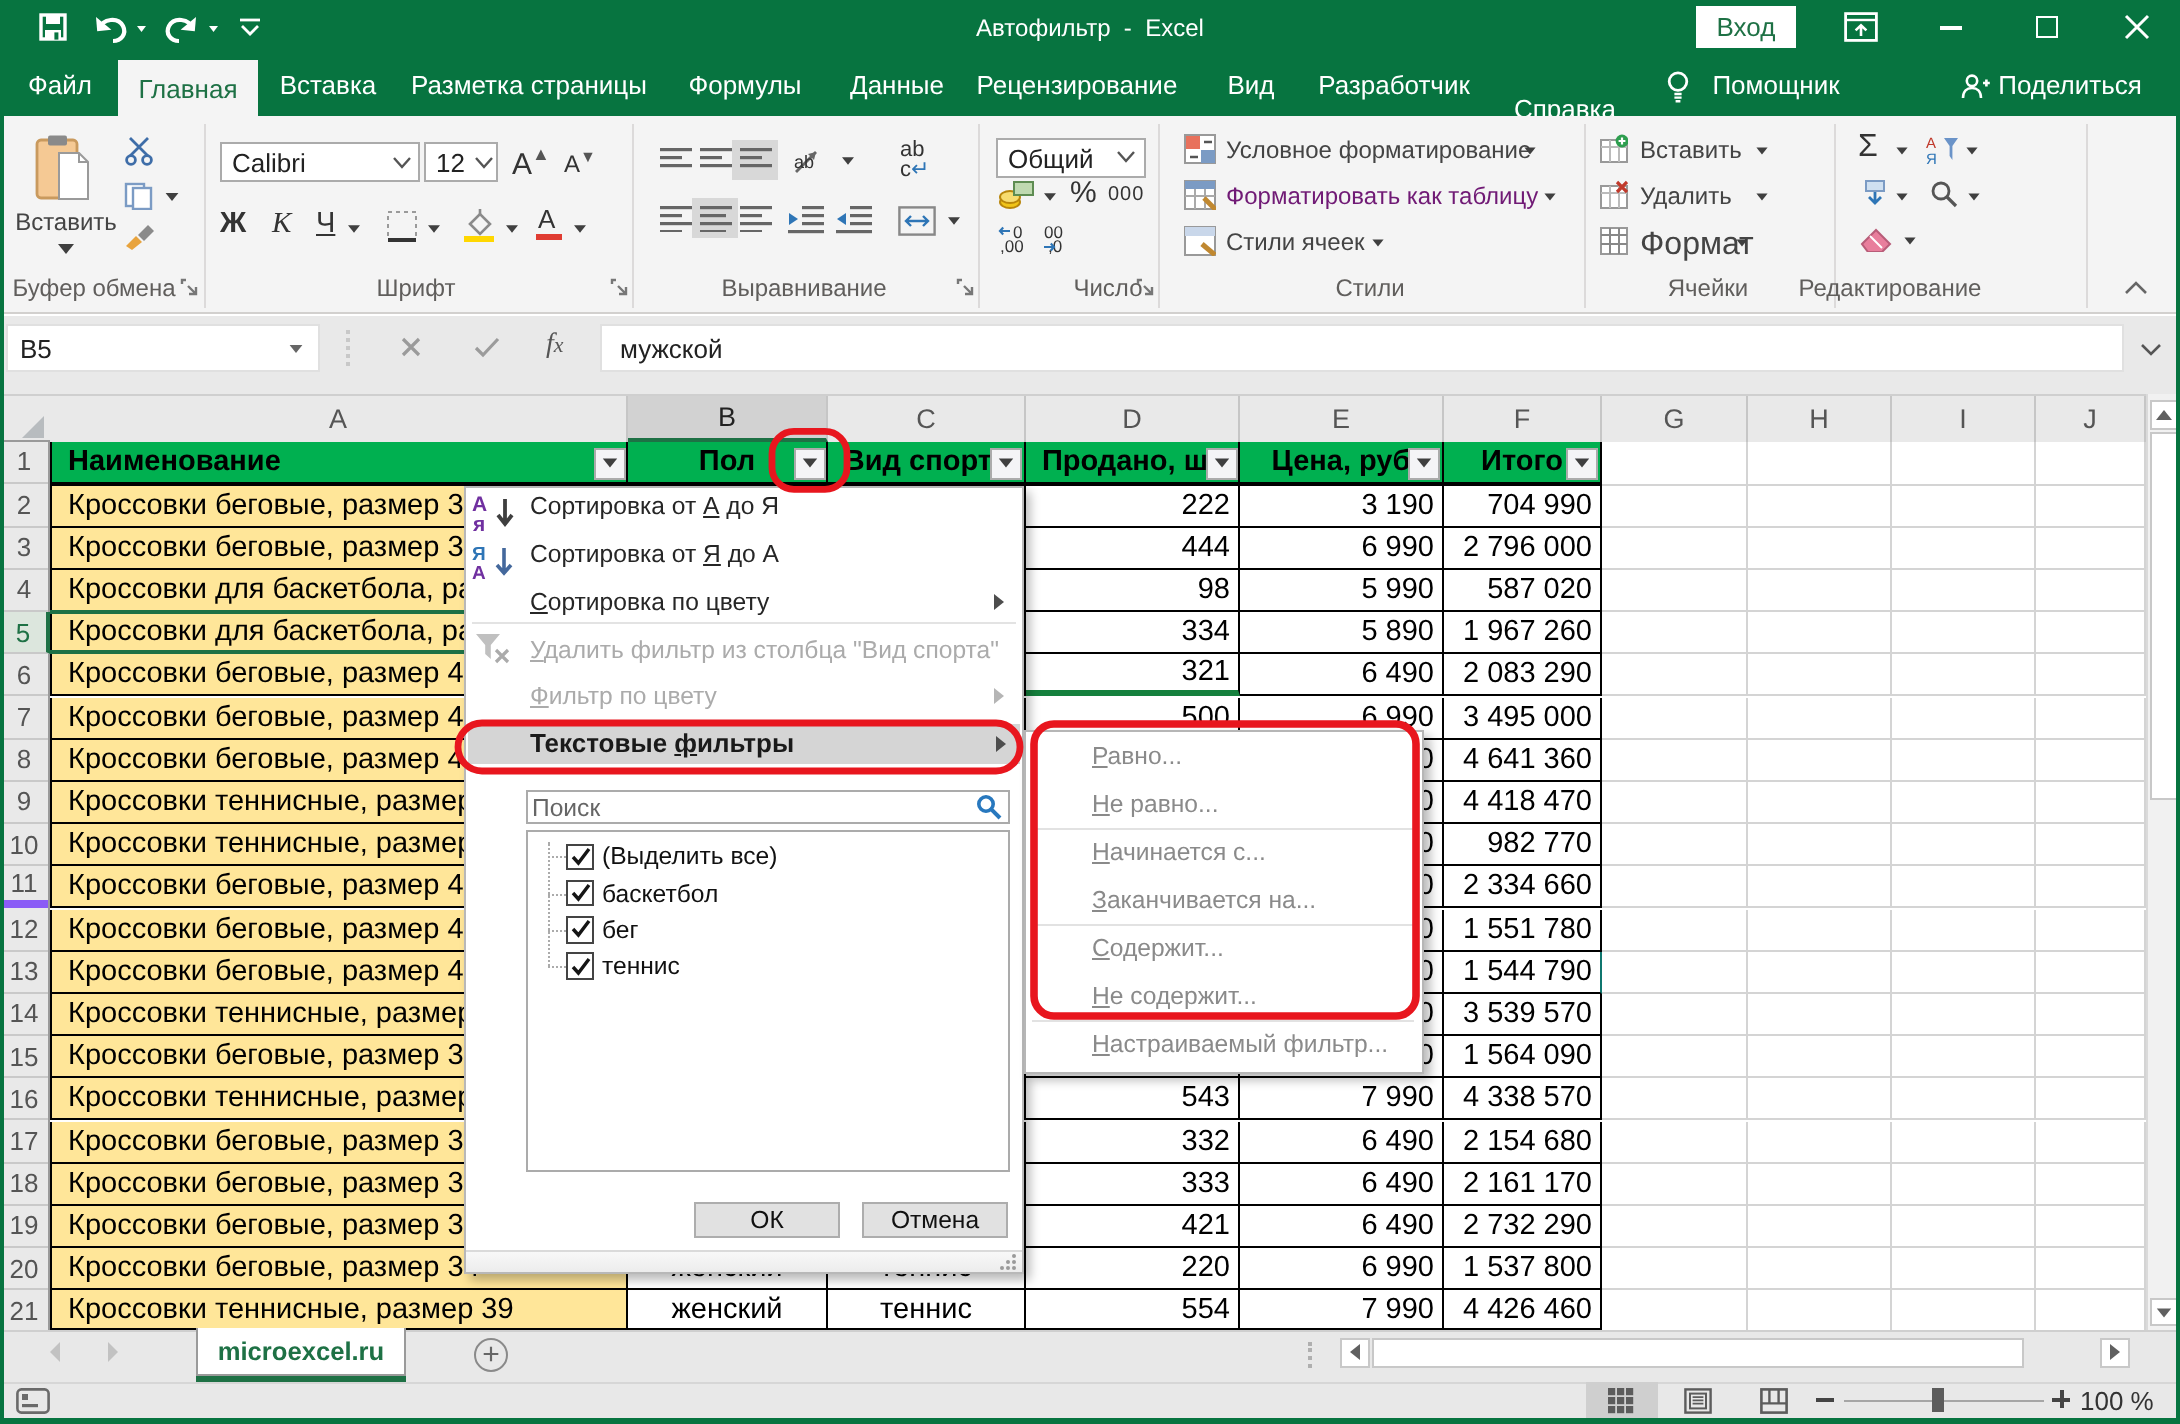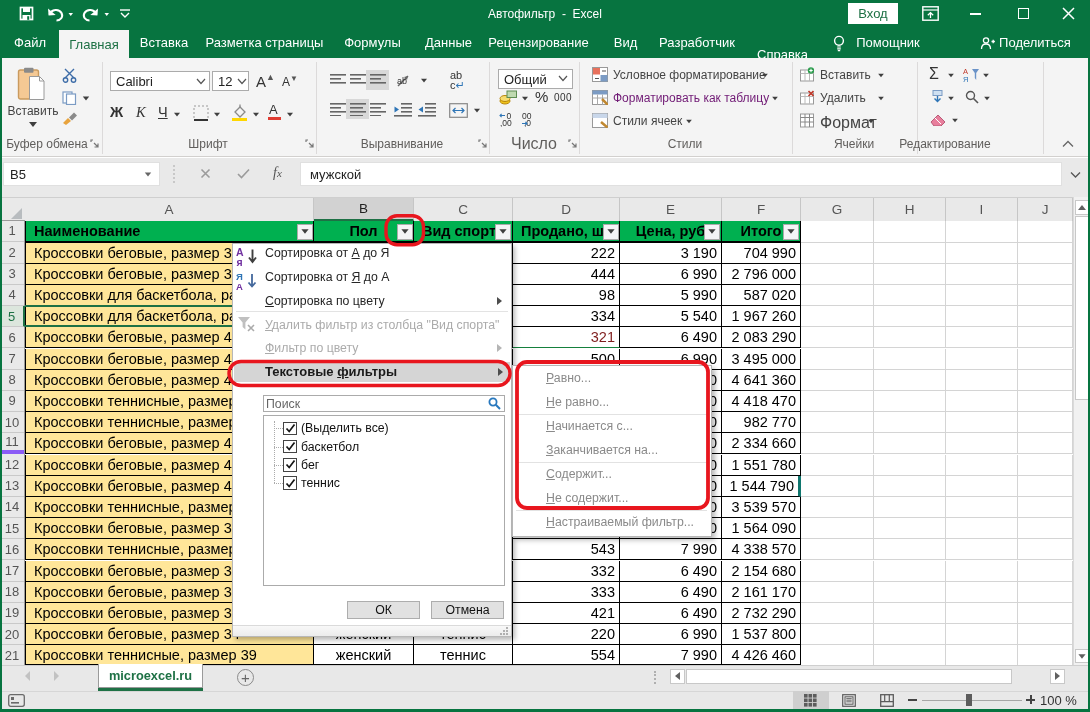--- a/index.html
+++ b/index.html
@@ -70,21 +70,21 @@
 <div class="ab" style="left:101.5px;top:62px;width:1px;height:92px;background:#DCDADA"></div>
 <div class="ab" style="left:316px;top:62px;width:1px;height:92px;background:#DCDADA"></div>
 <div class="ab" style="left:489px;top:62px;width:1px;height:92px;background:#DCDADA"></div>
 <div class="ab" style="left:579px;top:62px;width:1px;height:92px;background:#DCDADA"></div>
 <div class="ab" style="left:792px;top:62px;width:1px;height:92px;background:#DCDADA"></div>
 <div class="ab" style="left:917px;top:62px;width:1px;height:92px;background:#DCDADA"></div>
 <div class="ab" style="left:1043px;top:62px;width:1px;height:92px;background:#DCDADA"></div>
 <div class="ab ctr" style="left:-23px;top:137px;width:140px;height:14px;font-size:12px;color:#605E5C">Буфер обмена</div>
 <div class="ab ctr" style="left:138px;top:137px;width:140px;height:14px;font-size:12px;color:#605E5C">Шрифт</div>
 <div class="ab ctr" style="left:332px;top:137px;width:140px;height:14px;font-size:12px;color:#605E5C">Выравнивание</div>
-<div class="ab ctr" style="left:464px;top:137px;width:140px;height:14px;font-size:16px;color:#605E5C">Число</div>
+<div class="ab ctr" style="left:484px;top:137px;width:140px;height:14px;font-size:12px;color:#605E5C">Число</div>
 <div class="ab ctr" style="left:615px;top:137px;width:140px;height:14px;font-size:12px;color:#605E5C">Стили</div>
 <div class="ab ctr" style="left:784px;top:137px;width:140px;height:14px;font-size:12px;color:#605E5C">Ячейки</div>
 <div class="ab ctr" style="left:875px;top:137px;width:140px;height:14px;font-size:12px;color:#605E5C">Редактирование</div>
 <svg class="ab" style="left:90px;top:139px" width="10" height="10" viewBox="0 0 10 10">
     <path d="M1 3V1h2M6 1h0" stroke="#777" stroke-width="1.2" fill="none"></path>
     <path d="M4 4 L8 8 M8 4.5V8H4.5" stroke="#777" stroke-width="1.2" fill="none"></path>
   </svg>
 <svg class="ab" style="left:305px;top:139px" width="10" height="10" viewBox="0 0 10 10">
     <path d="M1 3V1h2M6 1h0" stroke="#777" stroke-width="1.2" fill="none"></path>
     <path d="M4 4 L8 8 M8 4.5V8H4.5" stroke="#777" stroke-width="1.2" fill="none"></path>
@@ -387,26 +387,26 @@
 <div class="ab fx" style="left:25px;top:284.9px;width:289px;height:21.2px;background:#FFE699;border-left:1px solid #000;border-right:1px solid #000;border-bottom:1px solid #000;font-size:14.5px;color:#000;padding-left:8px;overflow:hidden;white-space:nowrap">Кроссовки для баскетбола, размер 40</div>
 <div class="ab ctr" style="left:314px;top:284.9px;width:100px;height:21.2px;background:#fff;border-right:1px solid #000;border-bottom:1px solid #000;font-size:14.5px;color:#000"></div>
 <div class="ab ctr" style="left:414px;top:284.9px;width:99px;height:21.2px;background:#fff;border-right:1px solid #000;border-bottom:1px solid #000;font-size:14.5px;color:#000"></div>
 <div class="ab fx" style="left:513px;top:284.9px;width:107px;height:21.2px;background:#fff;border-right:1px solid #000;border-bottom:1px solid #000;justify-content:flex-end;padding-right:4px;font-size:14.5px;color:#000">98</div>
 <div class="ab fx" style="left:620px;top:284.9px;width:102px;height:21.2px;background:#fff;border-right:1px solid #000;border-bottom:1px solid #000;justify-content:flex-end;padding-right:4px;font-size:14.5px;color:#000">5 990</div>
 <div class="ab fx" style="left:722px;top:284.9px;width:79px;height:21.2px;background:#fff;border-right:1px solid #000;border-bottom:1px solid #000;justify-content:flex-end;padding-right:4px;font-size:14.5px;color:#000">587 020</div>
 <div class="ab fx" style="left:25px;top:306.1px;width:289px;height:21.2px;background:#FFE699;border-left:1px solid #000;border-right:1px solid #000;border-bottom:1px solid #000;font-size:14.5px;color:#000;padding-left:8px;overflow:hidden;white-space:nowrap">Кроссовки для баскетбола, размер 41</div>
 <div class="ab ctr" style="left:314px;top:306.1px;width:100px;height:21.2px;background:#fff;border-right:1px solid #000;border-bottom:1px solid #000;font-size:14.5px;color:#000"></div>
 <div class="ab ctr" style="left:414px;top:306.1px;width:99px;height:21.2px;background:#fff;border-right:1px solid #000;border-bottom:1px solid #000;font-size:14.5px;color:#000"></div>
 <div class="ab fx" style="left:513px;top:306.1px;width:107px;height:21.2px;background:#fff;border-right:1px solid #000;border-bottom:1px solid #000;justify-content:flex-end;padding-right:4px;font-size:14.5px;color:#000">334</div>
-<div class="ab fx" style="left:620px;top:306.1px;width:102px;height:21.2px;background:#fff;border-right:1px solid #000;border-bottom:1px solid #000;justify-content:flex-end;padding-right:4px;font-size:14.5px;color:#000">5 540</div>
+<div class="ab fx" style="left:620px;top:306.1px;width:102px;height:21.2px;background:#fff;border-right:1px solid #000;border-bottom:1px solid #000;justify-content:flex-end;padding-right:4px;font-size:14.5px;color:#000">5 890</div>
 <div class="ab fx" style="left:722px;top:306.1px;width:79px;height:21.2px;background:#fff;border-right:1px solid #000;border-bottom:1px solid #000;justify-content:flex-end;padding-right:4px;font-size:14.5px;color:#000">1 967 260</div>
 <div class="ab fx" style="left:25px;top:327.3px;width:289px;height:21.2px;background:#FFE699;border-left:1px solid #000;border-right:1px solid #000;border-bottom:1px solid #000;font-size:14.5px;color:#000;padding-left:8px;overflow:hidden;white-space:nowrap">Кроссовки беговые, размер 40</div>
 <div class="ab ctr" style="left:314px;top:327.3px;width:100px;height:21.2px;background:#fff;border-right:1px solid #000;border-bottom:1px solid #000;font-size:14.5px;color:#000"></div>
 <div class="ab ctr" style="left:414px;top:327.3px;width:99px;height:21.2px;background:#fff;border-right:1px solid #000;border-bottom:1px solid #000;font-size:14.5px;color:#000"></div>
-<div class="ab fx" style="left:513px;top:327.3px;width:107px;height:21.2px;background:#fff;border-right:1px solid #000;border-bottom:1px solid #15803d;justify-content:flex-end;padding-right:4px;font-size:14.5px;color:#7f1d1d">321</div>
+<div class="ab fx" style="left:513px;top:327.3px;width:107px;height:21.2px;background:#fff;border-right:1px solid #000;border-bottom:3px solid #15803d;justify-content:flex-end;padding-right:4px;font-size:14.5px;color:#000000">321</div>
 <div class="ab fx" style="left:620px;top:327.3px;width:102px;height:21.2px;background:#fff;border-right:1px solid #000;border-bottom:1px solid #000;justify-content:flex-end;padding-right:4px;font-size:14.5px;color:#000">6 490</div>
 <div class="ab fx" style="left:722px;top:327.3px;width:79px;height:21.2px;background:#fff;border-right:1px solid #000;border-bottom:1px solid #000;justify-content:flex-end;padding-right:4px;font-size:14.5px;color:#000">2 083 290</div>
 <div class="ab fx" style="left:25px;top:348.5px;width:289px;height:21.2px;background:#FFE699;border-left:1px solid #000;border-right:1px solid #000;border-bottom:1px solid #000;font-size:14.5px;color:#000;padding-left:8px;overflow:hidden;white-space:nowrap">Кроссовки беговые, размер 41</div>
 <div class="ab ctr" style="left:314px;top:348.5px;width:100px;height:21.2px;background:#fff;border-right:1px solid #000;border-bottom:1px solid #000;font-size:14.5px;color:#000"></div>
 <div class="ab ctr" style="left:414px;top:348.5px;width:99px;height:21.2px;background:#fff;border-right:1px solid #000;border-bottom:1px solid #000;font-size:14.5px;color:#000"></div>
 <div class="ab fx" style="left:513px;top:348.5px;width:107px;height:21.2px;background:#fff;border-right:1px solid #000;border-bottom:1px solid #000;justify-content:flex-end;padding-right:4px;font-size:14.5px;color:#000">500</div>
 <div class="ab fx" style="left:620px;top:348.5px;width:102px;height:21.2px;background:#fff;border-right:1px solid #000;border-bottom:1px solid #000;justify-content:flex-end;padding-right:4px;font-size:14.5px;color:#000">6 990</div>
 <div class="ab fx" style="left:722px;top:348.5px;width:79px;height:21.2px;background:#fff;border-right:1px solid #000;border-bottom:1px solid #000;justify-content:flex-end;padding-right:4px;font-size:14.5px;color:#000">3 495 000</div>
 <div class="ab fx" style="left:25px;top:369.7px;width:289px;height:21.2px;background:#FFE699;border-left:1px solid #000;border-right:1px solid #000;border-bottom:1px solid #000;font-size:14.5px;color:#000;padding-left:8px;overflow:hidden;white-space:nowrap">Кроссовки беговые, размер 42</div>
 <div class="ab ctr" style="left:314px;top:369.7px;width:100px;height:21.2px;background:#fff;border-right:1px solid #000;border-bottom:1px solid #000;font-size:14.5px;color:#000"></div>
@@ -436,21 +436,21 @@
 <div class="ab ctr" style="left:314px;top:454.5px;width:100px;height:21.2px;background:#fff;border-right:1px solid #000;border-bottom:1px solid #000;font-size:14.5px;color:#000"></div>
 <div class="ab ctr" style="left:414px;top:454.5px;width:99px;height:21.2px;background:#fff;border-right:1px solid #000;border-bottom:1px solid #000;font-size:14.5px;color:#000"></div>
 <div class="ab fx" style="left:513px;top:454.5px;width:107px;height:21.2px;background:#fff;border-right:1px solid #000;border-bottom:1px solid #000;justify-content:flex-end;padding-right:4px;font-size:14.5px;color:#000">221</div>
 <div class="ab fx" style="left:620px;top:454.5px;width:102px;height:21.2px;background:#fff;border-right:1px solid #000;border-bottom:1px solid #000;justify-content:flex-end;padding-right:4px;font-size:14.5px;color:#000">6 990</div>
 <div class="ab fx" style="left:722px;top:454.5px;width:79px;height:21.2px;background:#fff;border-right:1px solid #000;border-bottom:1px solid #000;justify-content:flex-end;padding-right:4px;font-size:14.5px;color:#000">1 551 780</div>
 <div class="ab fx" style="left:25px;top:475.7px;width:289px;height:21.2px;background:#FFE699;border-left:1px solid #000;border-right:1px solid #000;border-bottom:1px solid #000;font-size:14.5px;color:#000;padding-left:8px;overflow:hidden;white-space:nowrap">Кроссовки беговые, размер 45</div>
 <div class="ab ctr" style="left:314px;top:475.7px;width:100px;height:21.2px;background:#fff;border-right:1px solid #000;border-bottom:1px solid #000;font-size:14.5px;color:#000"></div>
 <div class="ab ctr" style="left:414px;top:475.7px;width:99px;height:21.2px;background:#fff;border-right:1px solid #000;border-bottom:1px solid #000;font-size:14.5px;color:#000"></div>
 <div class="ab fx" style="left:513px;top:475.7px;width:107px;height:21.2px;background:#fff;border-right:1px solid #000;border-bottom:1px solid #000;justify-content:flex-end;padding-right:4px;font-size:14.5px;color:#000">221</div>
 <div class="ab fx" style="left:620px;top:475.7px;width:102px;height:21.2px;background:#fff;border-right:1px solid #000;border-bottom:1px solid #000;justify-content:flex-end;padding-right:4px;font-size:14.5px;color:#000">6 990</div>
-<div class="ab fx" style="left:722px;top:475.7px;width:79px;height:21.2px;background:#fff;border-right:3px solid #0f766e;border-bottom:1px solid #000;justify-content:flex-end;padding-right:4px;font-size:14.5px;color:#000">1 544 790</div>
+<div class="ab fx" style="left:722px;top:475.7px;width:79px;height:21.2px;background:#fff;border-right:1px solid #0f766e;border-bottom:1px solid #000;justify-content:flex-end;padding-right:4px;font-size:14.5px;color:#000">1 544 790</div>
 <div class="ab fx" style="left:25px;top:496.9px;width:289px;height:21.2px;background:#FFE699;border-left:1px solid #000;border-right:1px solid #000;border-bottom:1px solid #000;font-size:14.5px;color:#000;padding-left:8px;overflow:hidden;white-space:nowrap">Кроссовки теннисные, размер 38</div>
 <div class="ab ctr" style="left:314px;top:496.9px;width:100px;height:21.2px;background:#fff;border-right:1px solid #000;border-bottom:1px solid #000;font-size:14.5px;color:#000"></div>
 <div class="ab ctr" style="left:414px;top:496.9px;width:99px;height:21.2px;background:#fff;border-right:1px solid #000;border-bottom:1px solid #000;font-size:14.5px;color:#000"></div>
 <div class="ab fx" style="left:513px;top:496.9px;width:107px;height:21.2px;background:#fff;border-right:1px solid #000;border-bottom:1px solid #000;justify-content:flex-end;padding-right:4px;font-size:14.5px;color:#000">443</div>
 <div class="ab fx" style="left:620px;top:496.9px;width:102px;height:21.2px;background:#fff;border-right:1px solid #000;border-bottom:1px solid #000;justify-content:flex-end;padding-right:4px;font-size:14.5px;color:#000">7 990</div>
 <div class="ab fx" style="left:722px;top:496.9px;width:79px;height:21.2px;background:#fff;border-right:1px solid #000;border-bottom:1px solid #000;justify-content:flex-end;padding-right:4px;font-size:14.5px;color:#000">3 539 570</div>
 <div class="ab fx" style="left:25px;top:518.0999999999999px;width:289px;height:21.2px;background:#FFE699;border-left:1px solid #000;border-right:1px solid #000;border-bottom:1px solid #000;font-size:14.5px;color:#000;padding-left:8px;overflow:hidden;white-space:nowrap">Кроссовки беговые, размер 37</div>
 <div class="ab ctr" style="left:314px;top:518.0999999999999px;width:100px;height:21.2px;background:#fff;border-right:1px solid #000;border-bottom:1px solid #000;font-size:14.5px;color:#000"></div>
 <div class="ab ctr" style="left:414px;top:518.0999999999999px;width:99px;height:21.2px;background:#fff;border-right:1px solid #000;border-bottom:1px solid #000;font-size:14.5px;color:#000"></div>
 <div class="ab fx" style="left:513px;top:518.0999999999999px;width:107px;height:21.2px;background:#fff;border-right:1px solid #000;border-bottom:1px solid #000;justify-content:flex-end;padding-right:4px;font-size:14.5px;color:#000">221</div>

